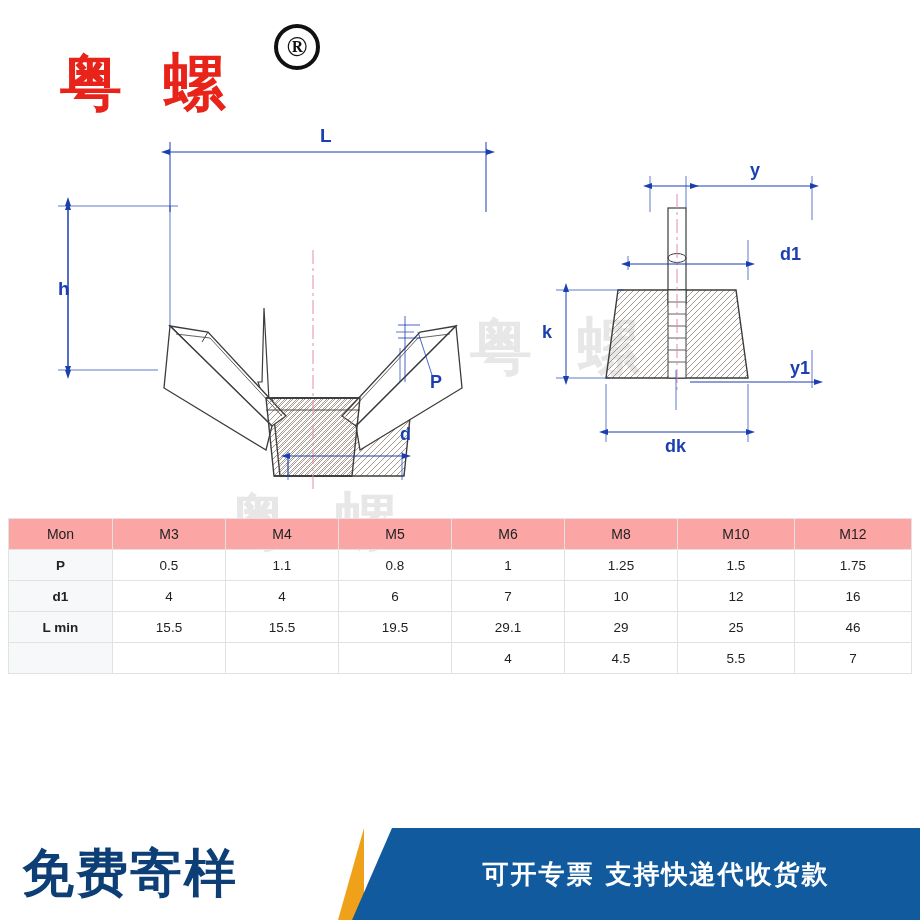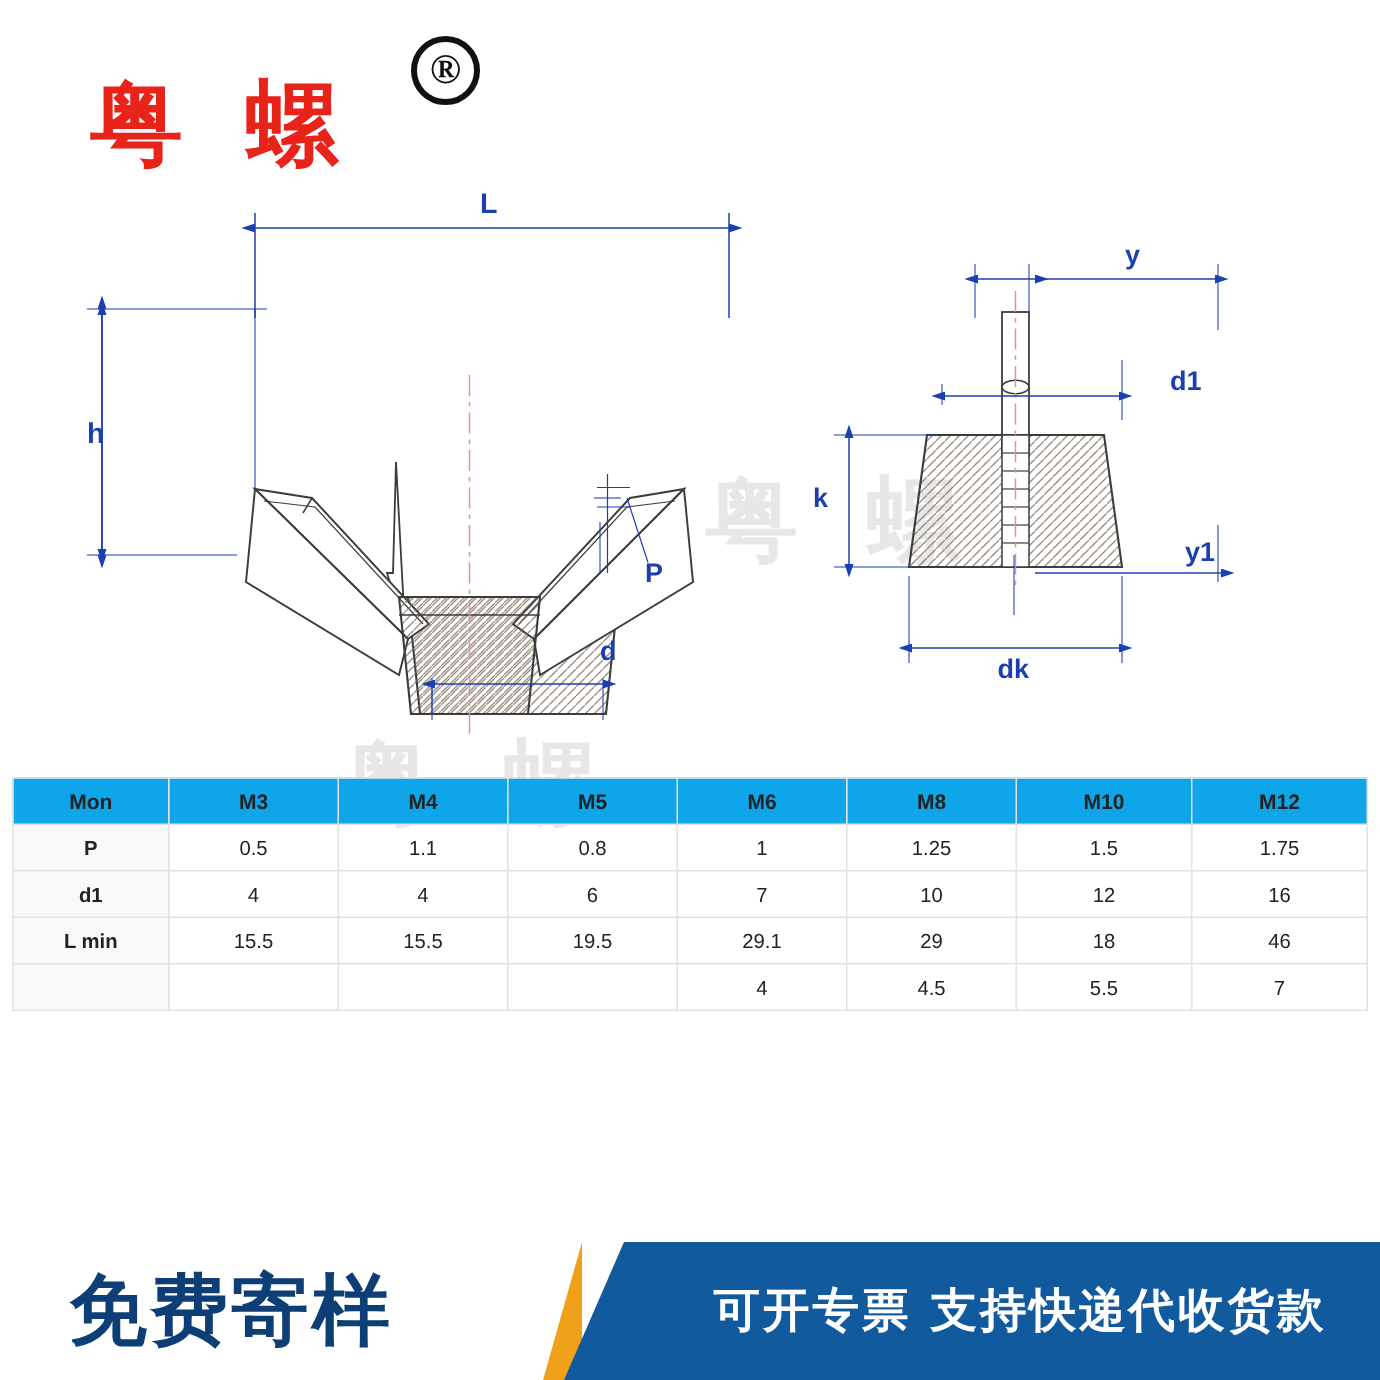--- a/index.html
+++ b/index.html
@@ -64,33 +64,33 @@
     color: #222;
   }
   .spec-table td, .spec-table th {
     border: 1px solid #e2e2e2;
     height: 31px;
     text-align: center;
     font-weight: normal;
     padding: 0;
   }
   .spec-table thead td {
-    background: #0ea5e9;
-    font-weight: bold;
+    background: #fca5a5;
+    font-weight: normal;
     font-size: 14px;
   }
   .spec-table tbody td:first-child {
     background: #f7f8f9;
     font-weight: bold;
   }
   .spec-table td.rowlabel { width: 104px; }
 
   
   .banner {
-    position: absolute; left: 0; bottom: 0; width: 896px; height: 92px; margin-left: 24px;
+    position: absolute; left: 0; bottom: 0; width: 896px; height: 92px;
   }
   .banner-left {
     position: absolute; left: 0; top: 0; width: 400px; height: 92px;
     background: #ffffff;
     display: flex; align-items: center;
   }
   .banner-left-text {
     font-family: "DejaVu Sans", sans-serif;
     font-weight: bold;
     font-size: 52px;
@@ -99,21 +99,21 @@
     padding-left: 22px;
   }
   .banner-right {
     position: absolute; left: 392px; top: 0; width: 528px; height: 92px;
     background: #115a9e;
     display: flex; align-items: center; justify-content: center;
   }
   .banner-right-text {
     font-family: "DejaVu Sans", sans-serif;
     font-weight: bold;
-    font-size: 31px;
+    font-size: 26px;
     color: #ffffff;
     letter-spacing: 2px;
   }
   .banner-wedge {
     position: absolute; left: 352px; top: 0;
     width: 0; height: 0;
     border-left: 40px solid transparent;
     border-bottom: 92px solid #115a9e;
   }
   .banner-wedge2 {
@@ -303,21 +303,21 @@
       <td>12</td>
       <td>16</td>
     </tr>
     <tr>
       <td class="rowlabel">L min</td>
       <td>15.5</td>
       <td>15.5</td>
       <td>19.5</td>
       <td>29.1</td>
       <td>29</td>
-      <td>18</td>
+      <td>25</td>
       <td>46</td>
     </tr>
     <tr>
       <td class="rowlabel"></td>
       <td></td>
       <td></td>
       <td></td>
       <td>4</td>
       <td>4.5</td>
       <td>5.5</td>

